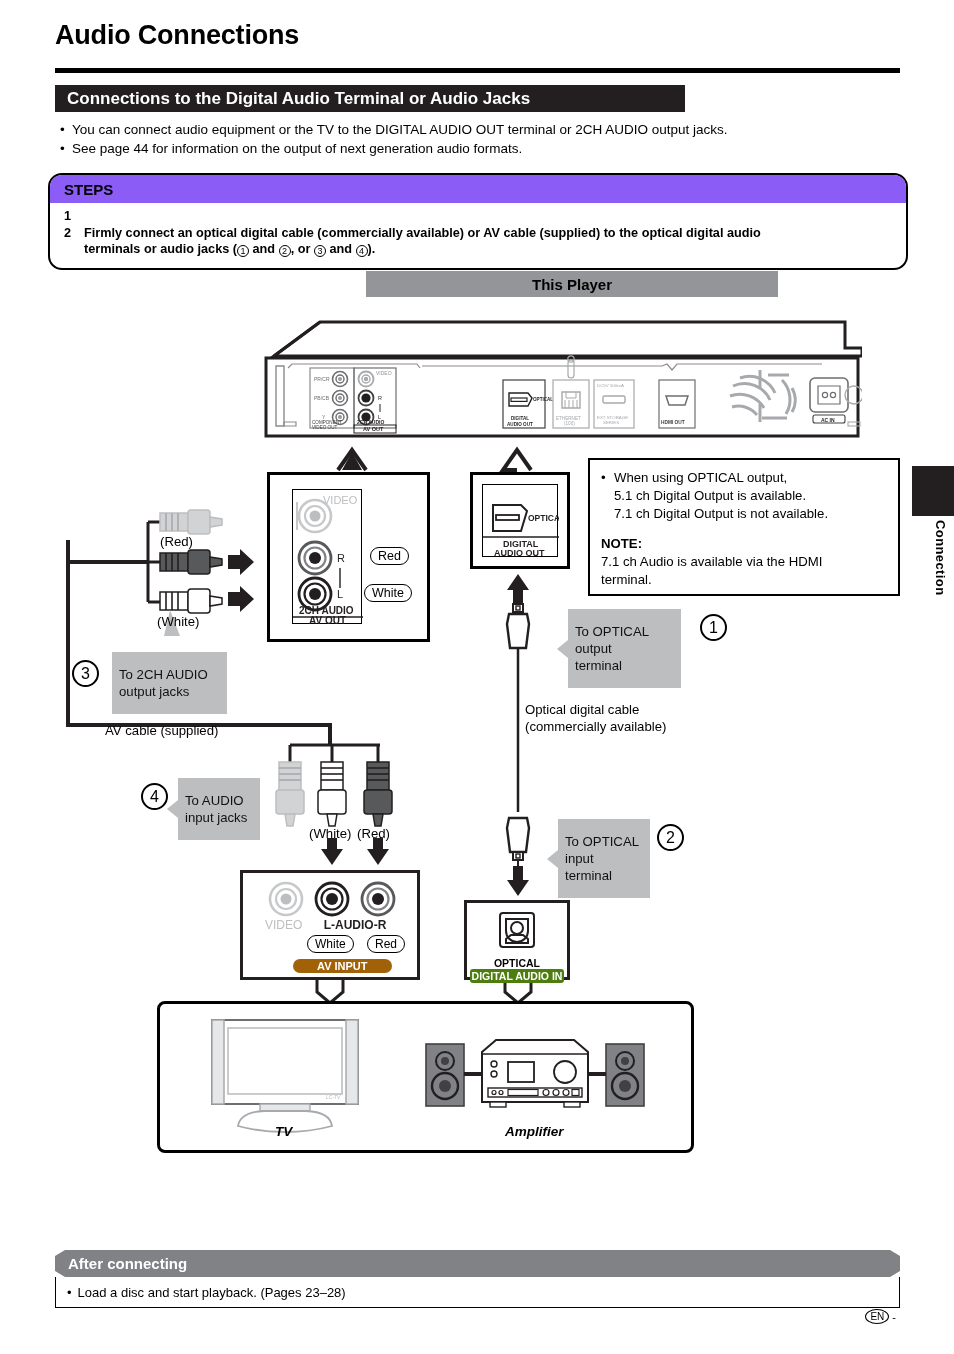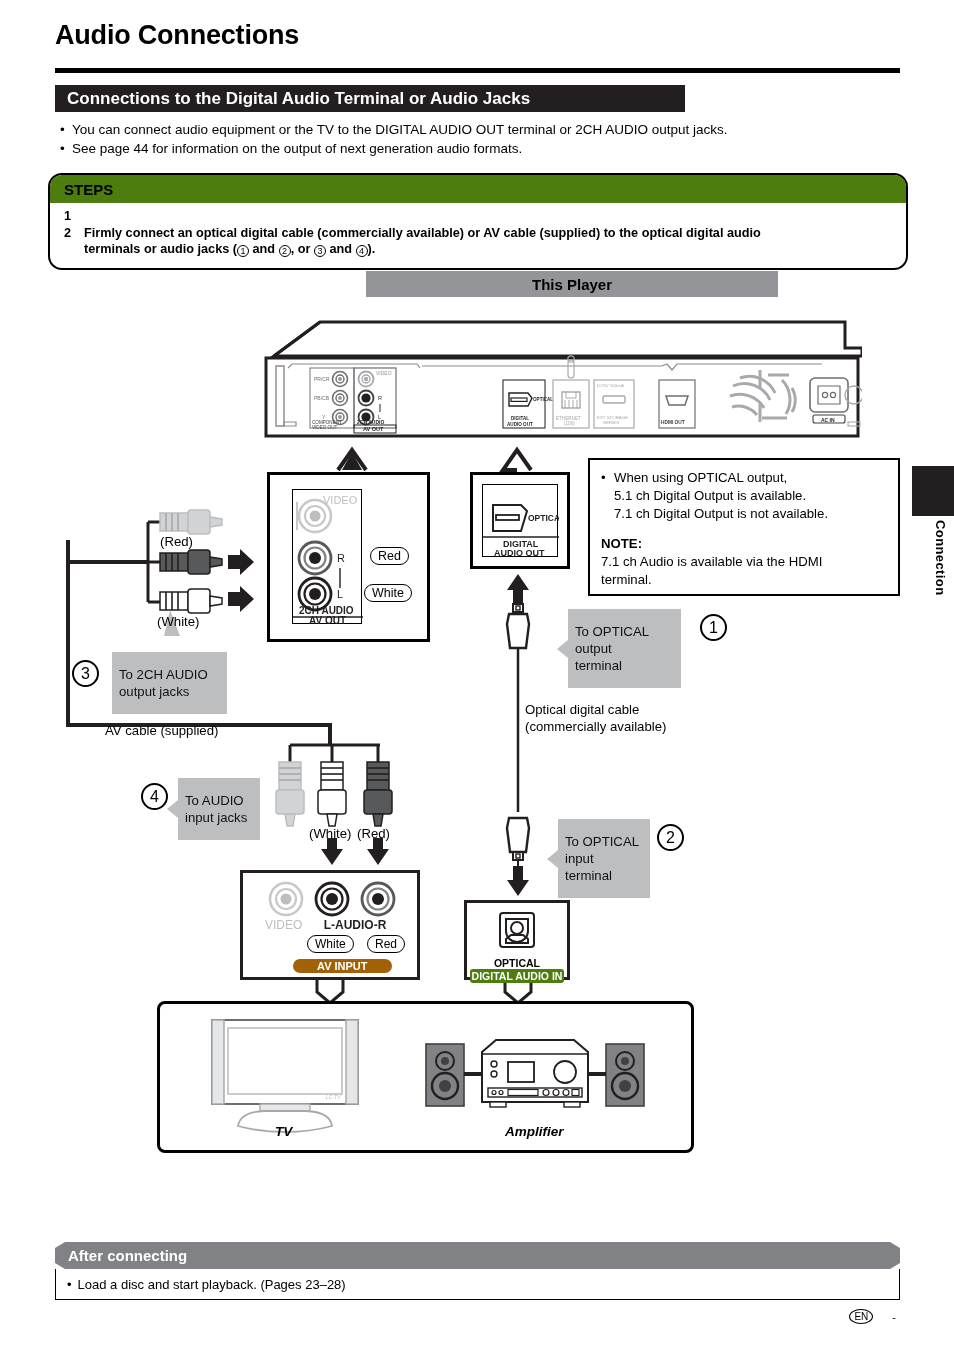--- a/index.html
+++ b/index.html
@@ -31,21 +31,21 @@
   .bullets { position:absolute; left:60px; top:120px; width:850px; font-size:13.5px; line-height:19px; }
   .bullets .li { display:flex; }
   .bullets .dot { width:12px; flex:0 0 12px; }
 
   
   .steps-box {
     position:absolute; left:48px; top:173px; width:860px; height:97px;
     border:2px solid #000; border-radius:14px; background:#fff; overflow:hidden;
   }
   .steps-head {
-    height:28px; background:#4d7c0f; display:flex; align-items:center;
+    height:28px; background:#8b5cf6; display:flex; align-items:center;
     padding-left:14px; font-size:15px; font-weight:bold;
   }
   .steps-body { padding:5px 14px 0 14px; font-size:12.7px; font-weight:bold; line-height:16.5px; }
   .step-row { display:flex; }
   .step-num { width:20px; flex:0 0 20px; }
   .circnum {
     display:inline-block; width:12px; height:12px; line-height:11px;
     border:1px solid #000; border-radius:50%; text-align:center;
     font-size:9px; font-weight:normal; vertical-align:-1px;
   }
@@ -115,36 +115,37 @@
     position:absolute; left:98px; top:1186px; width:645px; height:26px;
     background:#939598; display:flex; align-items:center; justify-content:center;
     font-size:14px; font-weight:bold; color:#111;
   }
 
   .after-box { position:absolute; left:55px; top:1242px; width:845px; height:58px; }
   .after-head {
     position:relative; height:27px; background:#808285; color:#fff;
     font-size:15px; font-weight:bold; display:flex; align-items:center; padding-left:13px;
     clip-path: polygon(0 6px, 10px 0, calc(100% - 10px) 0, 100% 6px, 100% calc(100% - 6px), calc(100% - 10px) 100%, 10px 100%, 0 calc(100% - 6px));
+    margin-top: 8px;
   }
   .after-body {
     border:1.5px solid #000; border-top:none; height:31px;
     display:flex; align-items:center; padding-left:11px; font-size:13px;
   }
 
   .side-tab {
     position:absolute; right:0px; top:466px; width:42px; height:50px; background:#231f20;
   }
   .side-tab-text {
     position:absolute; right:6px; top:520px;
     writing-mode:vertical-rl; font-size:13px; font-weight:bold; letter-spacing:0.4px;
   }
   .en-mark {
     position:absolute; right:58px; bottom:30px; font-size:11px;
-    display:flex; align-items:center; gap:19px;
+    display:flex; align-items:center; gap:3px;
   }
   .en-oval {
     border:1.3px solid #000; border-radius:50%; padding:0px 4px; font-size:10px; line-height:13px;
   }
 
   
   .ovl { position:absolute; left:0; top:0; width:954px; height:1354px; pointer-events:none; }
 </style>
 </head>
 <body>

